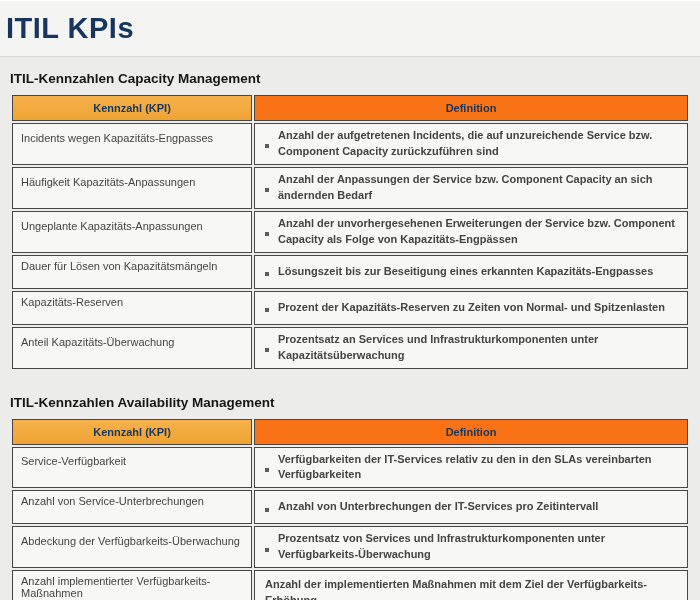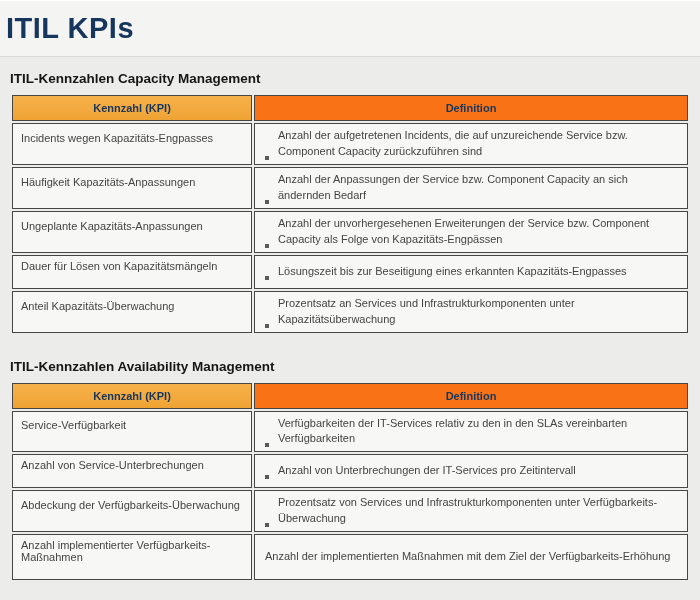--- a/index.html
+++ b/index.html
@@ -55,21 +55,21 @@
   th.th-kpi { background: linear-gradient(#f6b14a, #efa334); }
   th.th-def { background: #f97316; }
   .kpi-table td { background: #f7f7f5; }
   td.kpi-cell {
     padding: 4px 6px 16px 8px;
     height: 26px;
     color: #444444;
   }
   td.kpi-cell.tall, td.def-cell.tall { height: 40px; }
   td.def-cell { padding: 4px 8px 4px 10px; height: 26px; }
-  .def-inner { display: flex; align-items: flex-end; }
+  .def-inner { display: flex; align-items: center; font-weight: bold; }
   .bullet {
     flex: 0 0 auto;
     width: 4px; height: 4px;
     background: #5a5a5a;
     margin-top: 5px;
     margin-right: 9px;
   }
   .def-text { color: #444444; line-height: 1.45; }
 </style>
 </head>
@@ -125,20 +125,29 @@
         <tr>
           <td class="kpi-cell">Dauer für Lösen von Kapazitätsmängeln</td>
           <td class="def-cell">
             <div class="def-inner">
                 <span class="bullet"></span>
                 <span class="def-text">Lösungszeit bis zur Beseitigung eines erkannten Kapazitäts-Engpasses</span>
               </div>
           </td>
         </tr>
         <tr>
+          <td class="kpi-cell">Kapazitäts-Reserven</td>
+          <td class="def-cell">
+            <div class="def-inner">
+                <span class="bullet"></span>
+                <span class="def-text">Prozent der Kapazitäts-Reserven zu Zeiten von Normal- und Spitzenlasten</span>
+              </div>
+          </td>
+        </tr>
+        <tr>
           <td class="kpi-cell">Anteil Kapazitäts-Überwachung</td>
           <td class="def-cell">
             <div class="def-inner">
                 <span class="bullet"></span>
                 <span class="def-text">Prozentsatz an Services und Infrastrukturkomponenten unter Kapazitätsüberwachung</span>
               </div>
           </td>
         </tr>
       </tbody>
     </table>

